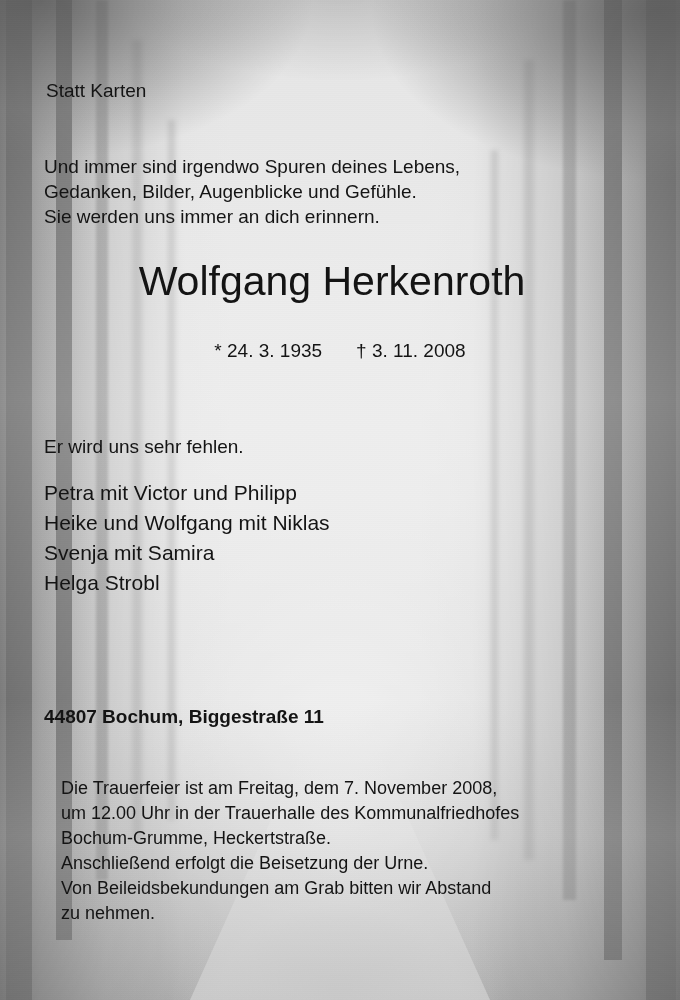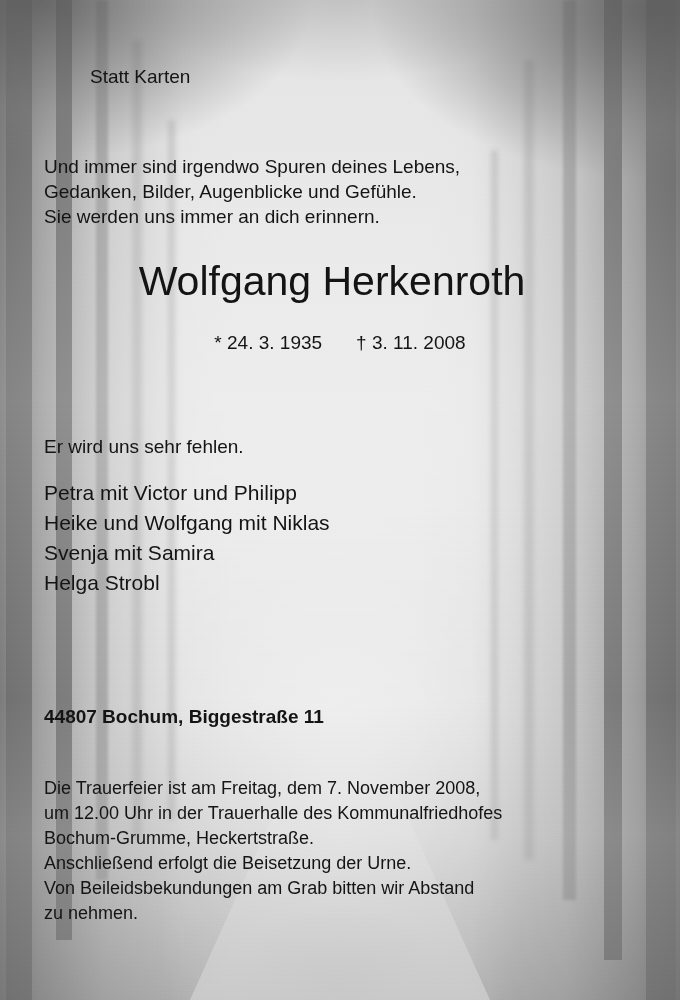--- a/index.html
+++ b/index.html
@@ -98,38 +98,37 @@
     position: absolute;
     inset: 0;
     color: #111;
   }
   .t {
     position: absolute;
     white-space: pre;
     color: #141414;
   }
   .statt {
-    left: 46px; top: 66px;
-    font-size: 19px;
-    margin-left: 44px;
+    left: 46px; top: 80px;
+    font-size: 19px;
   }
   .verse {
     left: 44px; top: 114px;
     font-size: 19px;
     line-height: 25px;
     margin-top: 40px;
   }
   .name {
     left: 0; right: 16px; top: 258px;
     text-align: center;
     font-size: 41px;
     white-space: normal;
   }
   .dates {
-    left: 0; right: 0; top: 332px;
+    left: 0; right: 0; top: 340px;
     text-align: center;
     font-size: 19px;
     white-space: normal;
   }
   .dates .sep { display: inline-block; width: 34px; }
   .missline {
     left: 44px; top: 436px;
     font-size: 19px;
   }
   .family {
@@ -137,21 +136,21 @@
     font-size: 21px;
     line-height: 30px;
   }
   .family .small { font-size: 19px; }
   .address {
     left: 44px; top: 706px;
     font-size: 19px;
     font-weight: bold;
   }
   .service {
-    left: 44px; top: 776px;
+    left: 61px; top: 776px;
     font-size: 18px;
     line-height: 25px;
   }
 </style>
 </head>
 <body>
 
 <div class="page">
 
   <div class="photo">

